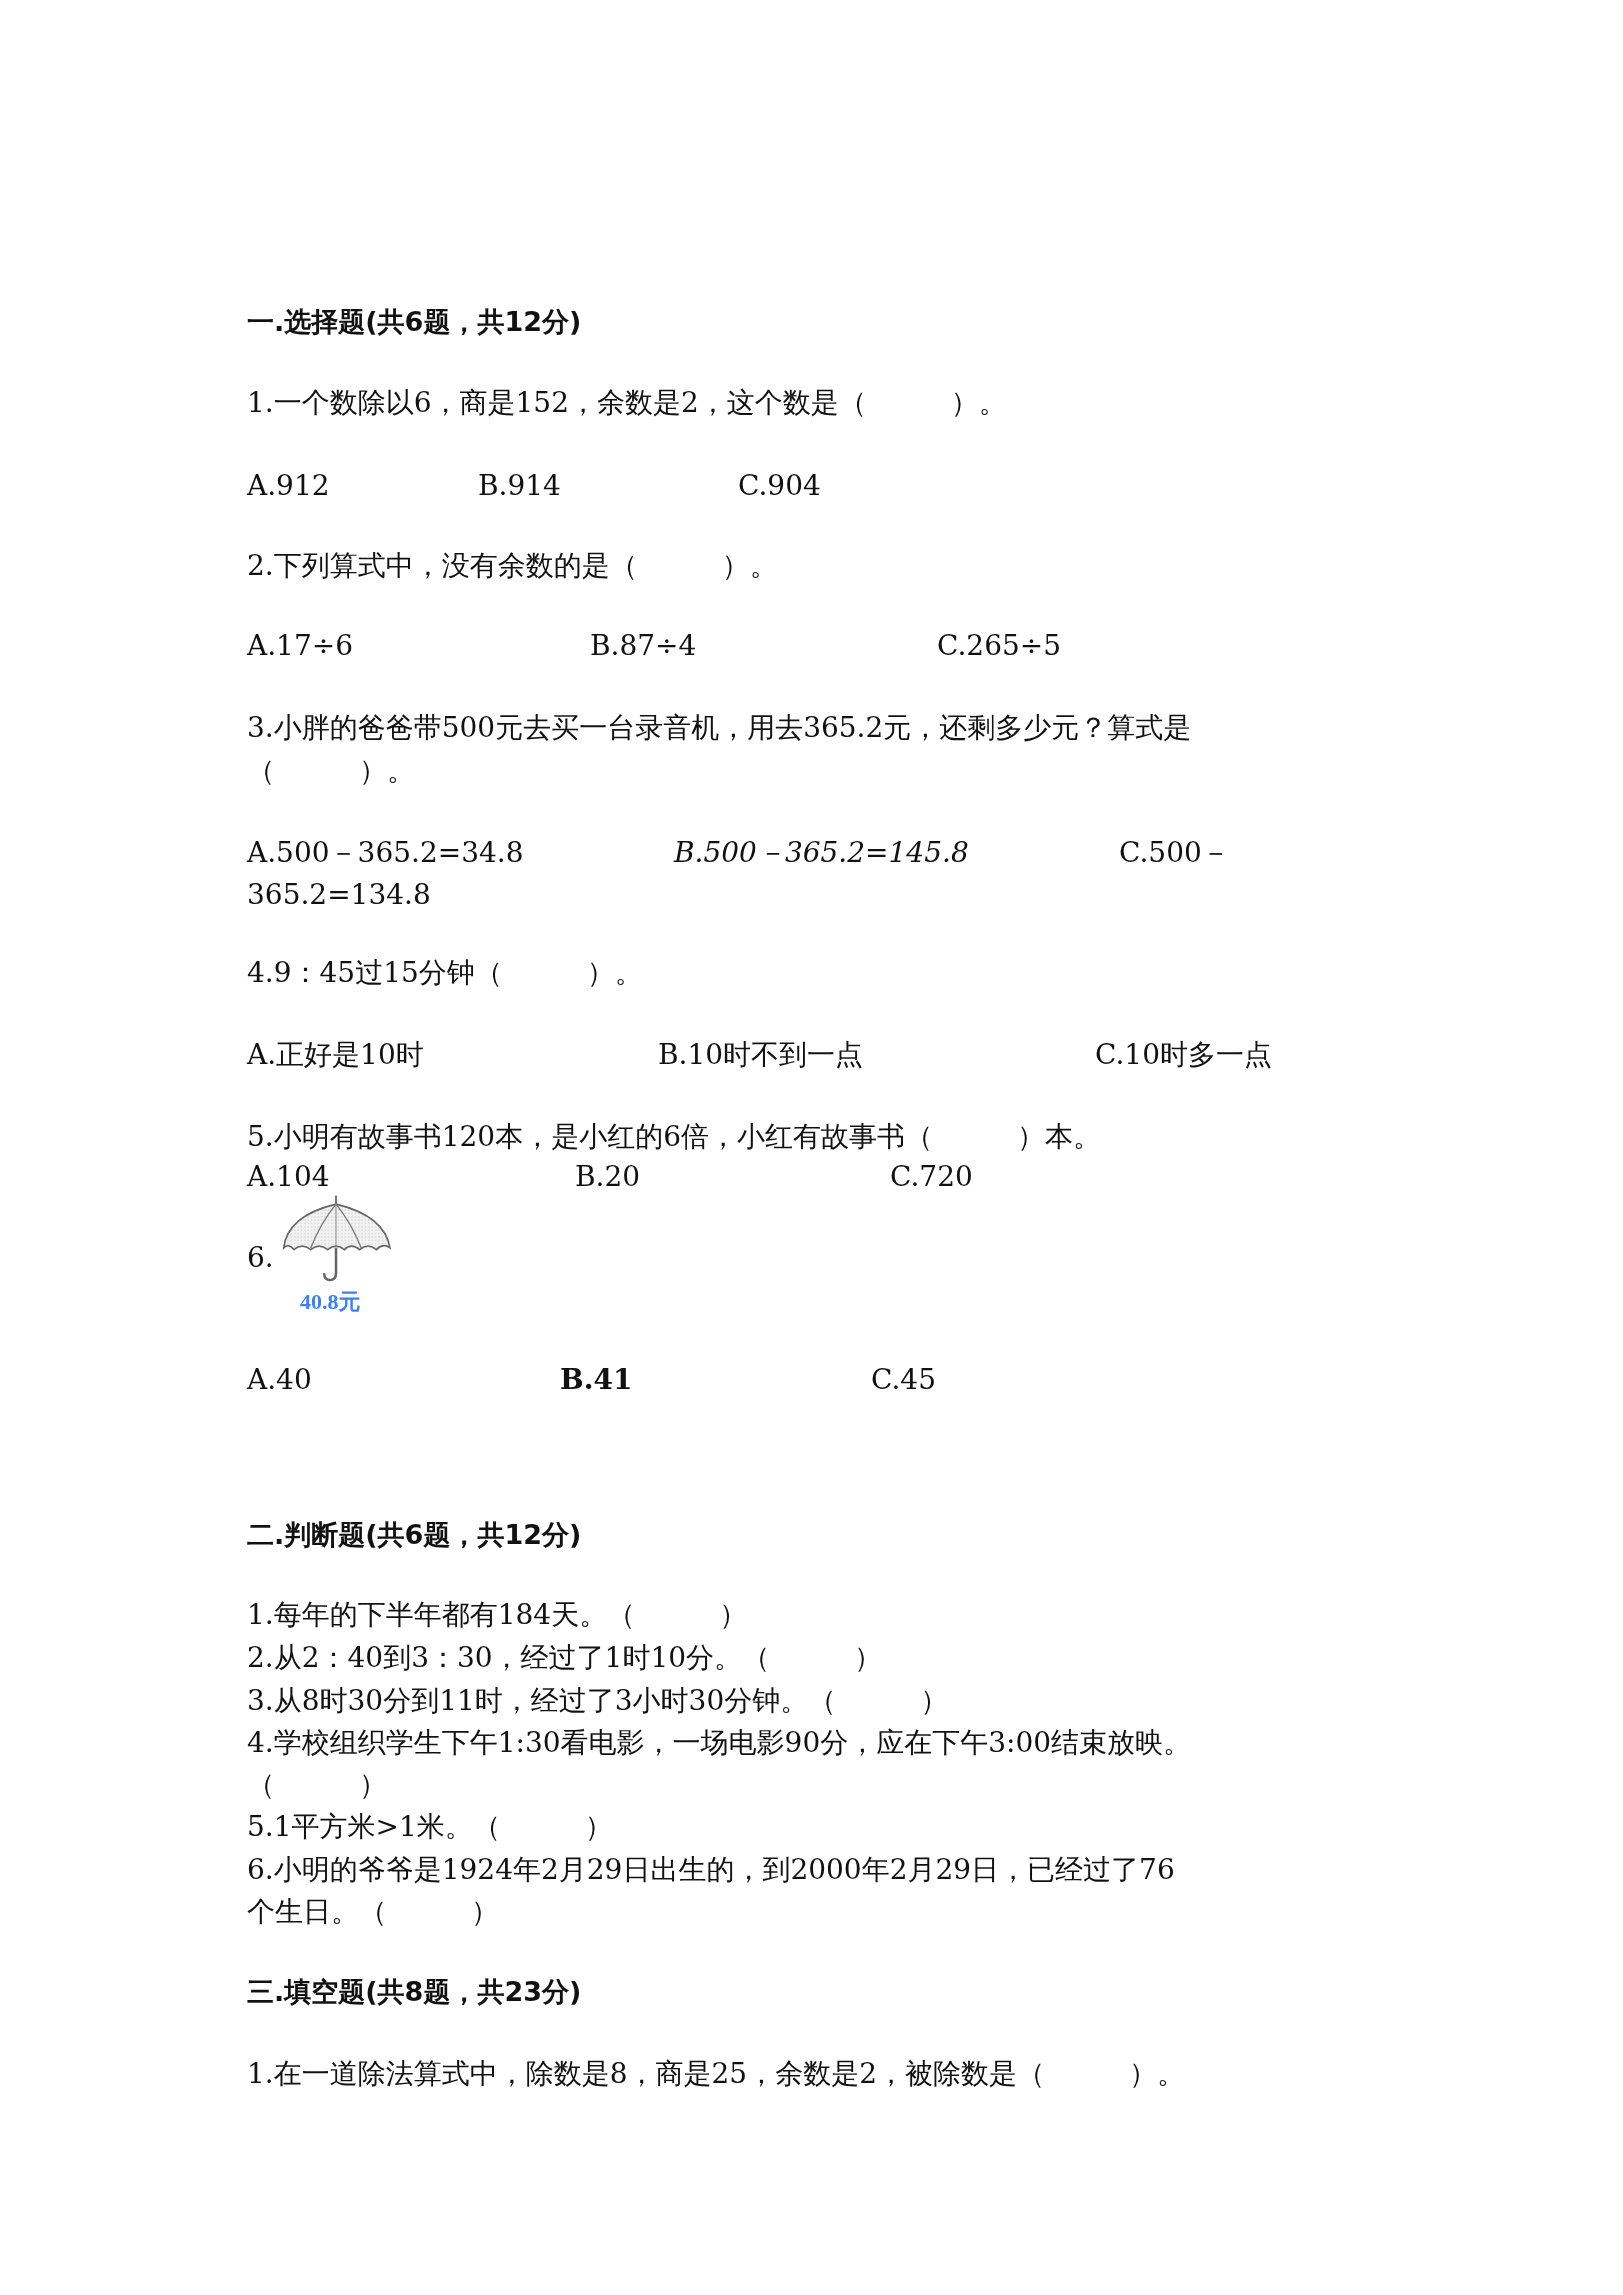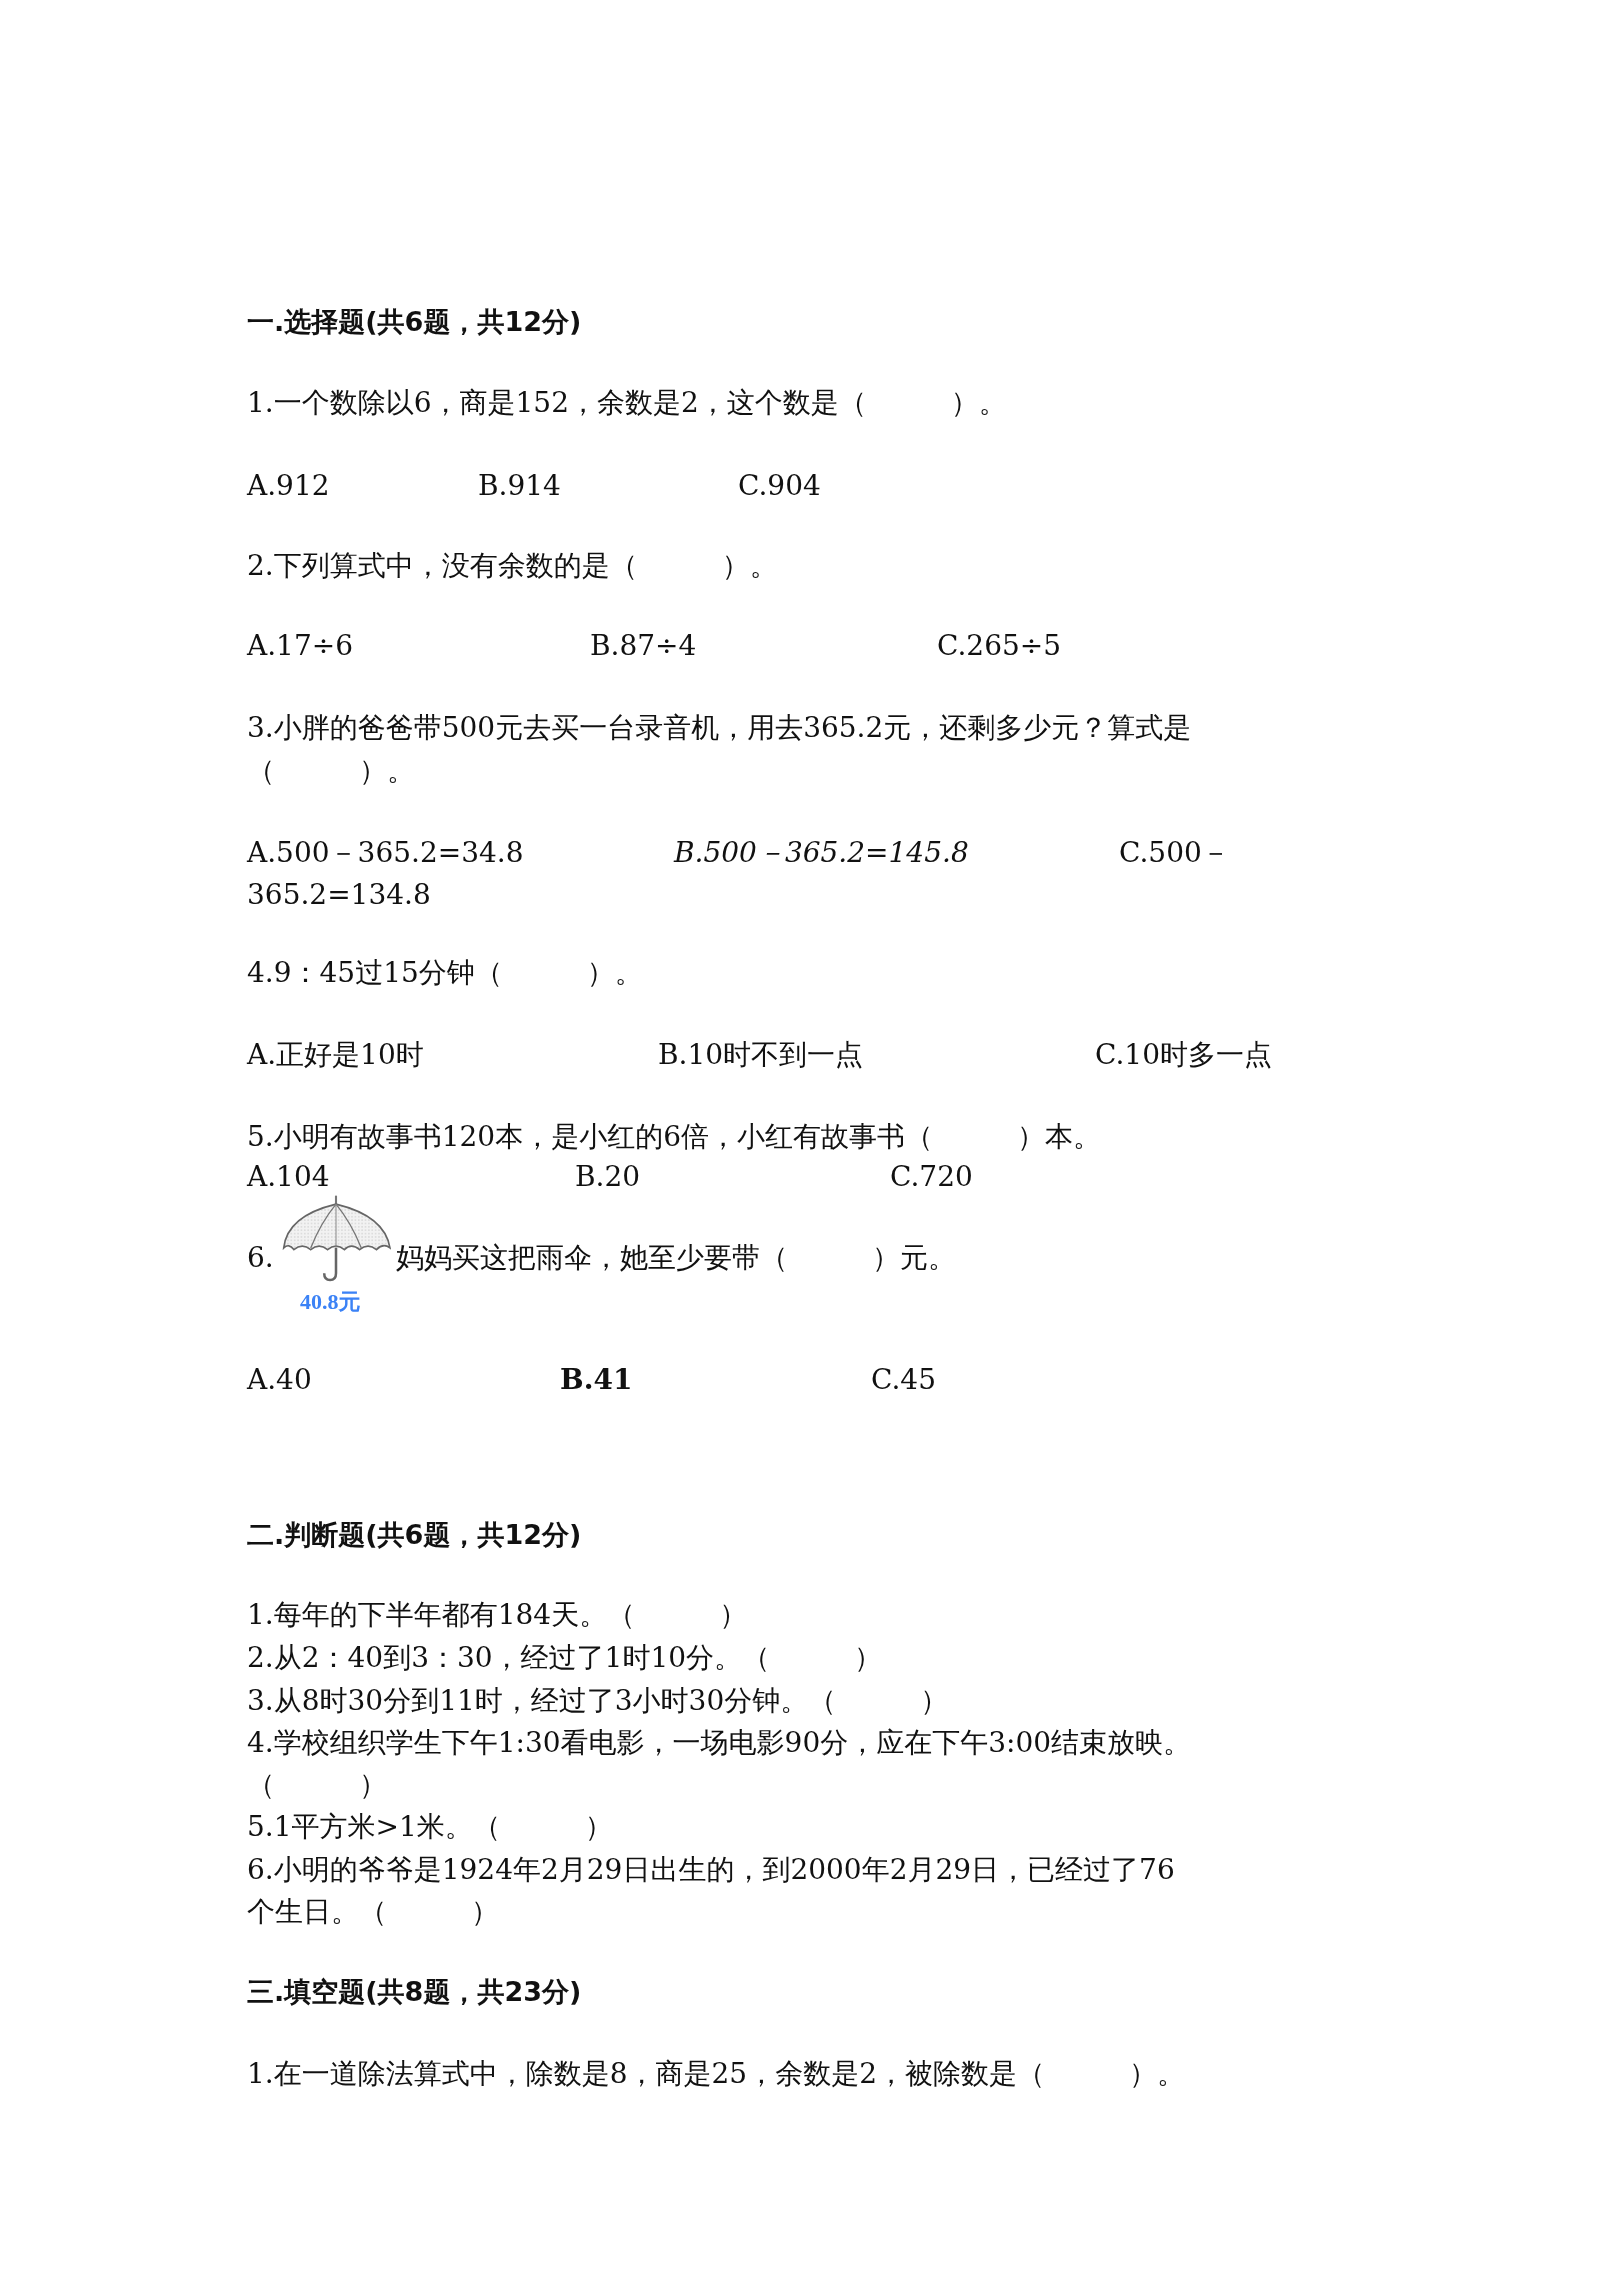--- a/index.html
+++ b/index.html
@@ -113,21 +113,20 @@
       <line x1="70" y1="4" x2="70" y2="14" stroke="#777" stroke-width="2.5"></line>
       <path d="M8,66 Q12,28 70,14 Q128,28 134,66
                Q126,60 118,68 Q108,60 98,68 Q88,60 80,68 Q70,60 60,68 Q50,60 40,68 Q30,60 20,68 Q14,60 8,66 Z" fill="url(#dots)" stroke="#666" stroke-width="2"></path>
       <path d="M70,14 Q52,36 40,66" fill="none" stroke="#777" stroke-width="1.6"></path>
       <path d="M70,14 Q88,36 100,66" fill="none" stroke="#777" stroke-width="1.6"></path>
       <path d="M70,14 L70,66" fill="none" stroke="#888" stroke-width="1.2"></path>
       <path d="M70,66 L70,96 Q70,104 63,104 Q56,104 56,96" fill="none" stroke="#666" stroke-width="3"></path>
     </svg>
   </div>
   <div class="umbrella-price">40.8元</div>
-  <div class="line" style="left:396px; top:1239px;">妈妈买这把雨伞，她至少要带（　　　）元。</div>
   <div class="opt" style="left:247px; top:1361px;">A.40</div>
   <div class="opt" style="left:560px; top:1361px;font-weight:bold;">B.41</div>
   <div class="opt" style="left:871px; top:1361px;">C.45</div>
 
   <div class="line section-heading" style="top:1516px;">二.判断题(共6题，共12分)</div>
   <div class="line" style="top:1596px;">1.每年的下半年都有184天。（　　　）</div>
   <div class="line" style="top:1639px;">2.从2：40到3：30，经过了1时10分。（　　　）</div>
   <div class="line" style="top:1682px;">3.从8时30分到11时，经过了3小时30分钟。（　　　）</div>
   <div class="line" style="top:1724px;">4.学校组织学生下午1:30看电影，一场电影90分，应在下午3:00结束放映。</div>
   <div class="line" style="top:1766px;">（　　　）</div>

